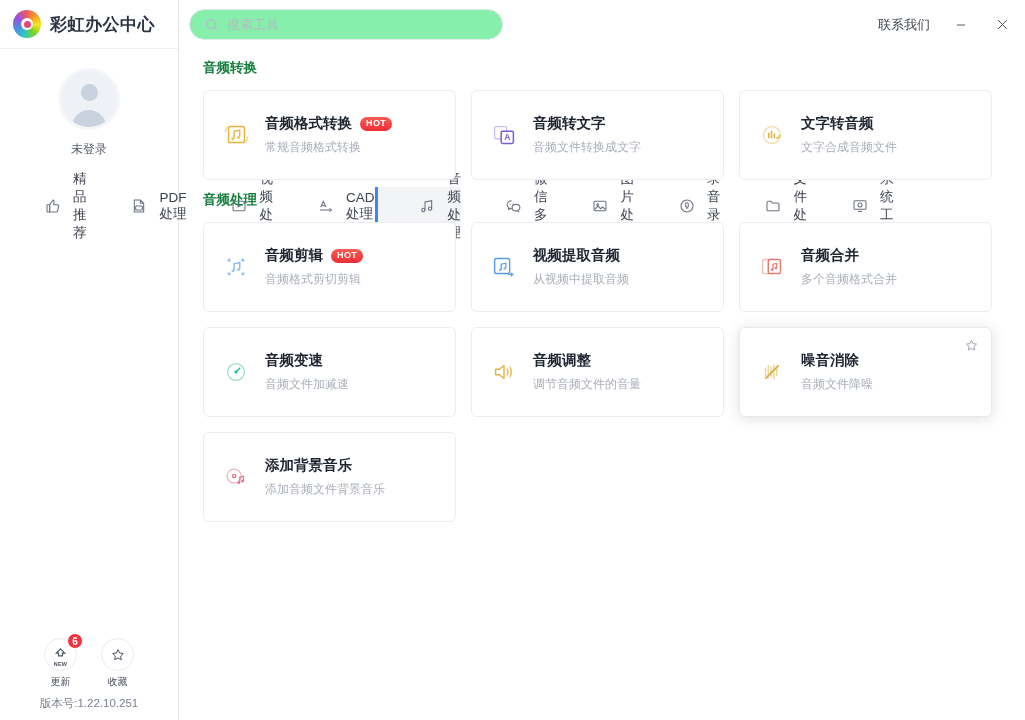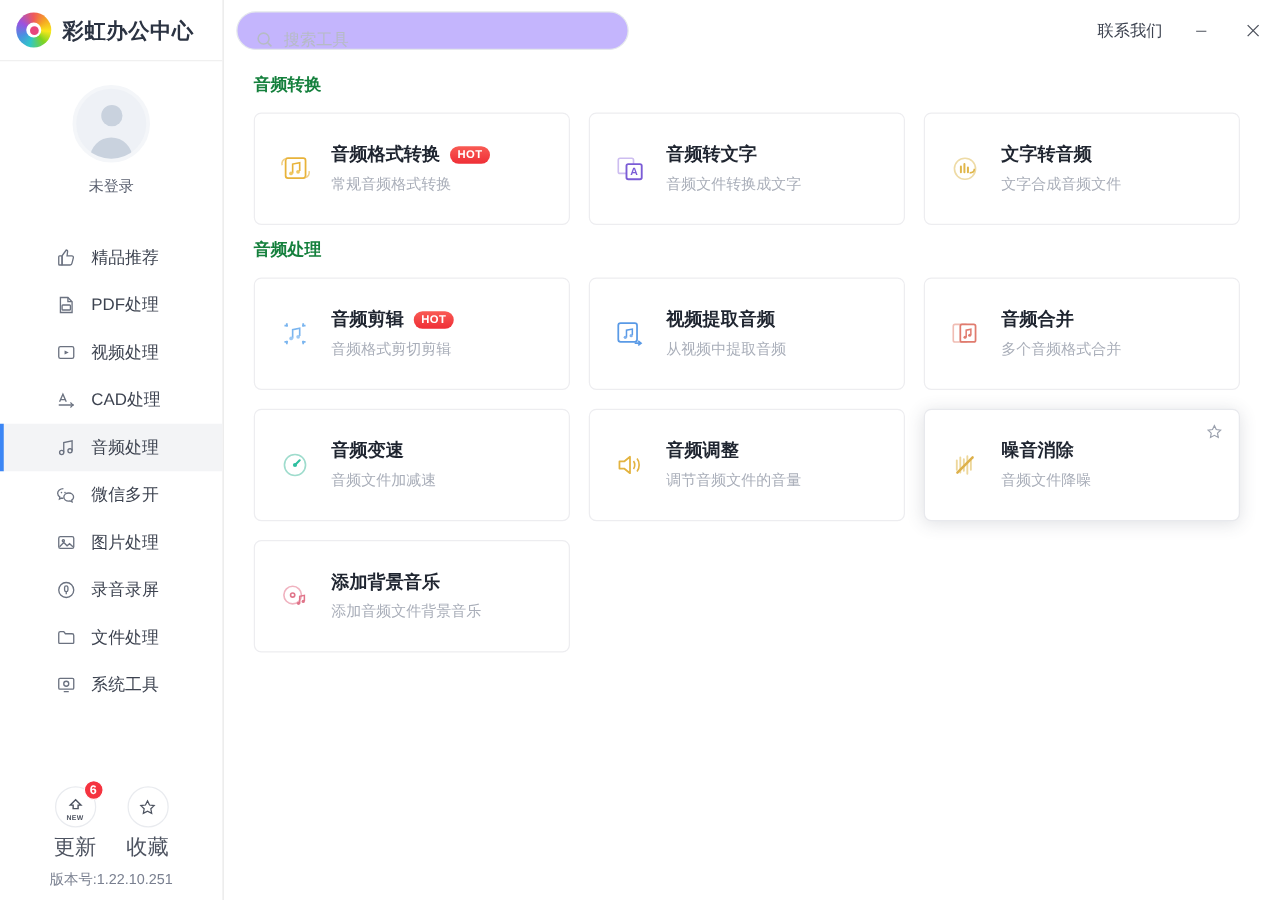--- a/index.html
+++ b/index.html
@@ -100,21 +100,21 @@
   }
   .profile-label {
     margin-top: 11px;
     font-size: 12px;
     color: #5b6170;
   }
 
   .nav {
     margin-top: 29px;
     display: flex;
-    flex-direction: column;
+    flex-direction: row;
   }
   .nav-item {
     height: 38px;
     display: flex;
     align-items: center;
     gap: 12px;
     padding-left: 44px;
     font-size: 13.5px;
     color: #3d4350;
     position: relative;
@@ -165,21 +165,21 @@
     border: 1px solid #e9ebef;
     display: flex;
     align-items: center;
     justify-content: center;
     color: #4d5360;
     position: relative;
     background: #fff;
   }
   .side-action .lbl {
     margin-top: 4px;
-    font-size: 17px;
+    font-size: 10px;
     color: #4d5360;
   }
   .badge-dot {
     position: absolute;
     top: -6px; right: -7px;
     min-width: 16px; height: 16px;
     border-radius: 8px;
     background: #f5333f;
     color: #fff;
     font-size: 10px;
@@ -219,24 +219,24 @@
     padding-left: 10px;
     padding-right: 13px;
     background: #fff;
   }
   .search-box {
     width: 314px;
     height: 31px;
     border: 1px solid #e4e7ec;
     border-radius: 16px;
     display: flex;
-    align-items: flex-end;
+    align-items: center;
     gap: 8px;
     padding: 0 14px;
-    background: #c4b5fd;
+    background: #86efac;
   }
   .search-box input {
     border: none;
     outline: none;
     font-size: 13px;
     color: #3d4350;
     width: 100%;
     background: transparent;
     font-family: "Liberation Sans", "DejaVu Sans", sans-serif;
   }

